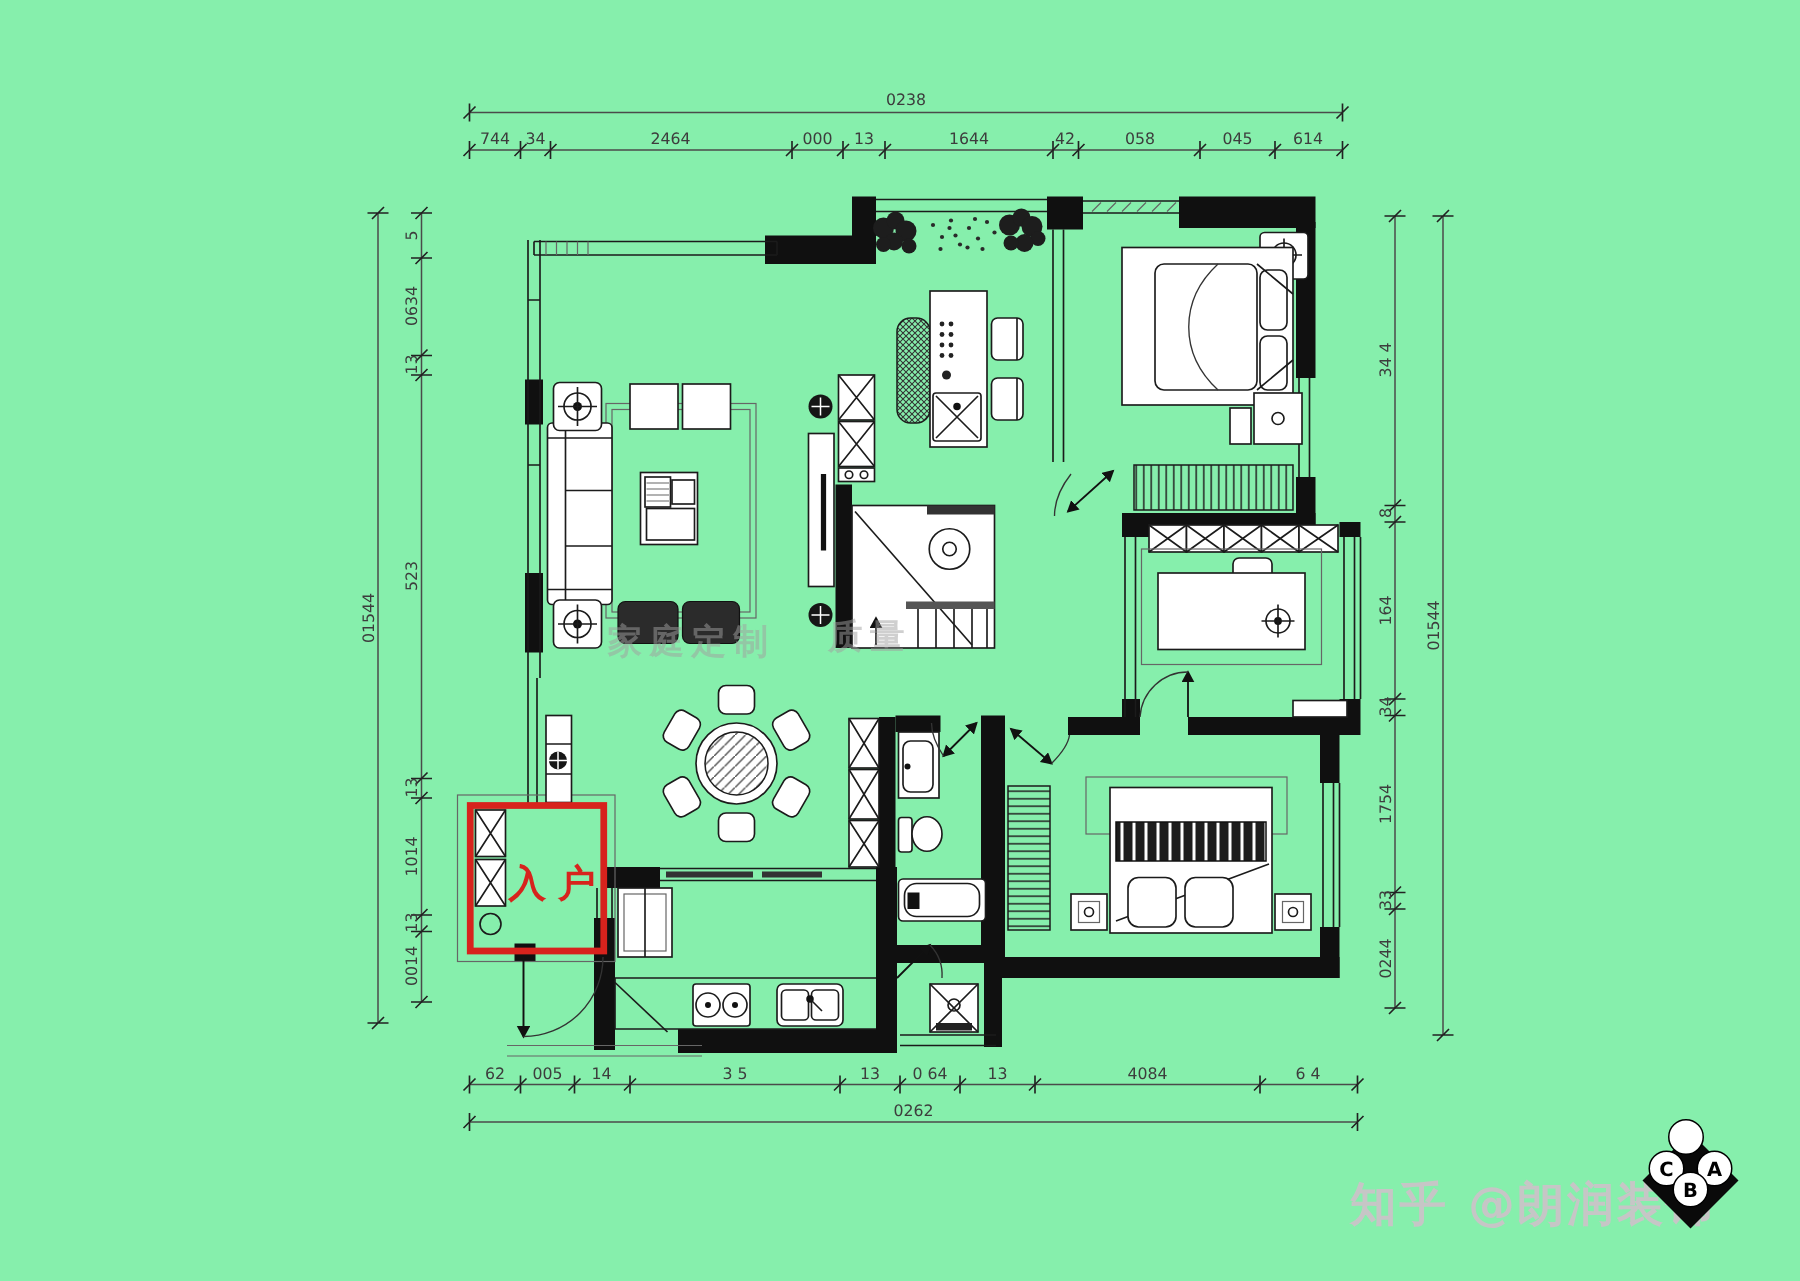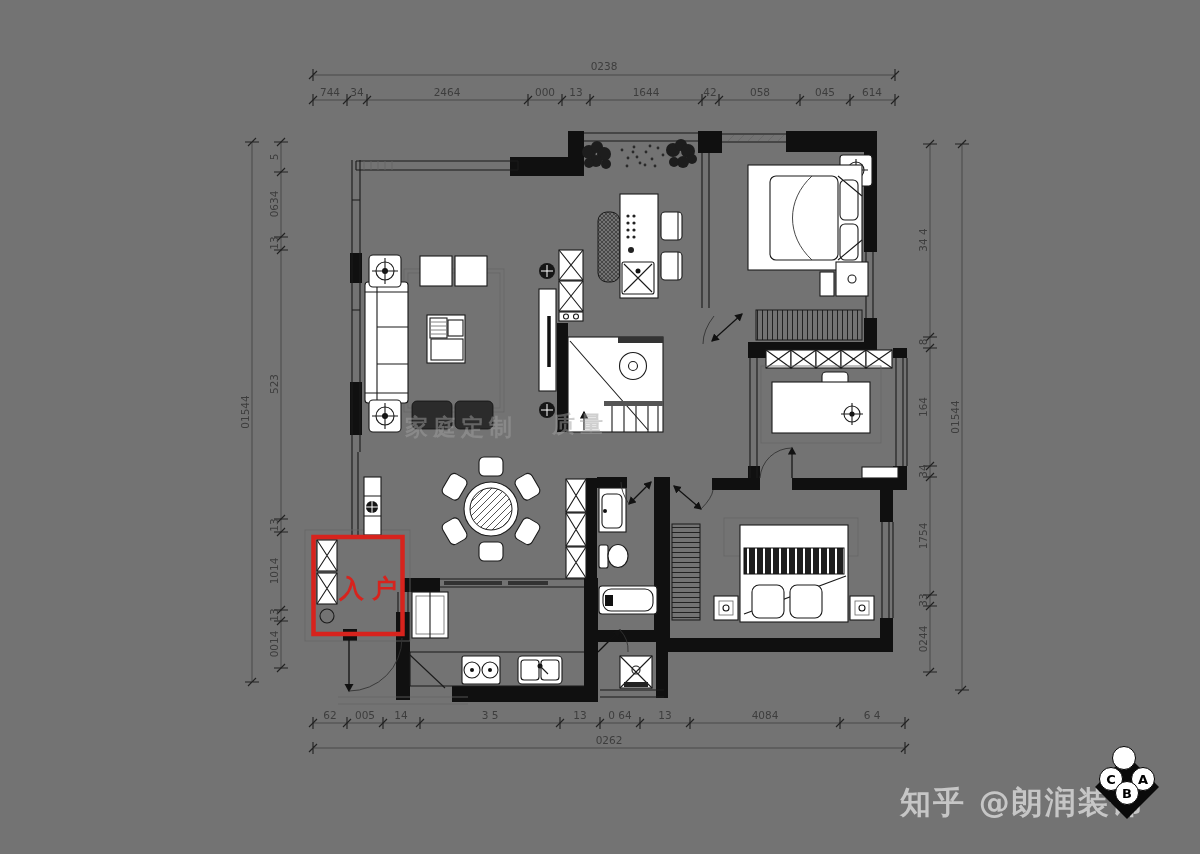--- a/index.html
+++ b/index.html
@@ -1,16 +1,16 @@
 <!DOCTYPE html>
 <html><head>
 <meta charset="utf-8">
 <style>
   html,body{margin:0;padding:0;background:#ffffff;}
-  #stage{position:relative;width:1200px;height:854px;background:#737373;overflow:hidden;
+  #stage{position:relative;width:1200px;height:854px;background:#86efac;overflow:hidden;
          font-family:"DejaVu Sans",sans-serif;}
   svg{position:absolute;left:0;top:0;}
   .dim{font:10.5px "DejaVu Sans",sans-serif;fill:#3d3d3d;}
   .dimline{stroke:#4a4a4a;stroke-width:1;fill:none;}
   .tick{stroke:#222;stroke-width:1.1;fill:none;}
   .w{fill:#101010;stroke:none;}
   .ln{stroke:#1b1b1b;stroke-width:1.1;fill:none;}
   .lnw{stroke:#1b1b1b;stroke-width:1.1;fill:#ffffff;}
   .thin{stroke:#666;stroke-width:0.8;fill:none;}
   .furn{stroke:#1b1b1b;stroke-width:1.1;fill:#ffffff;}

